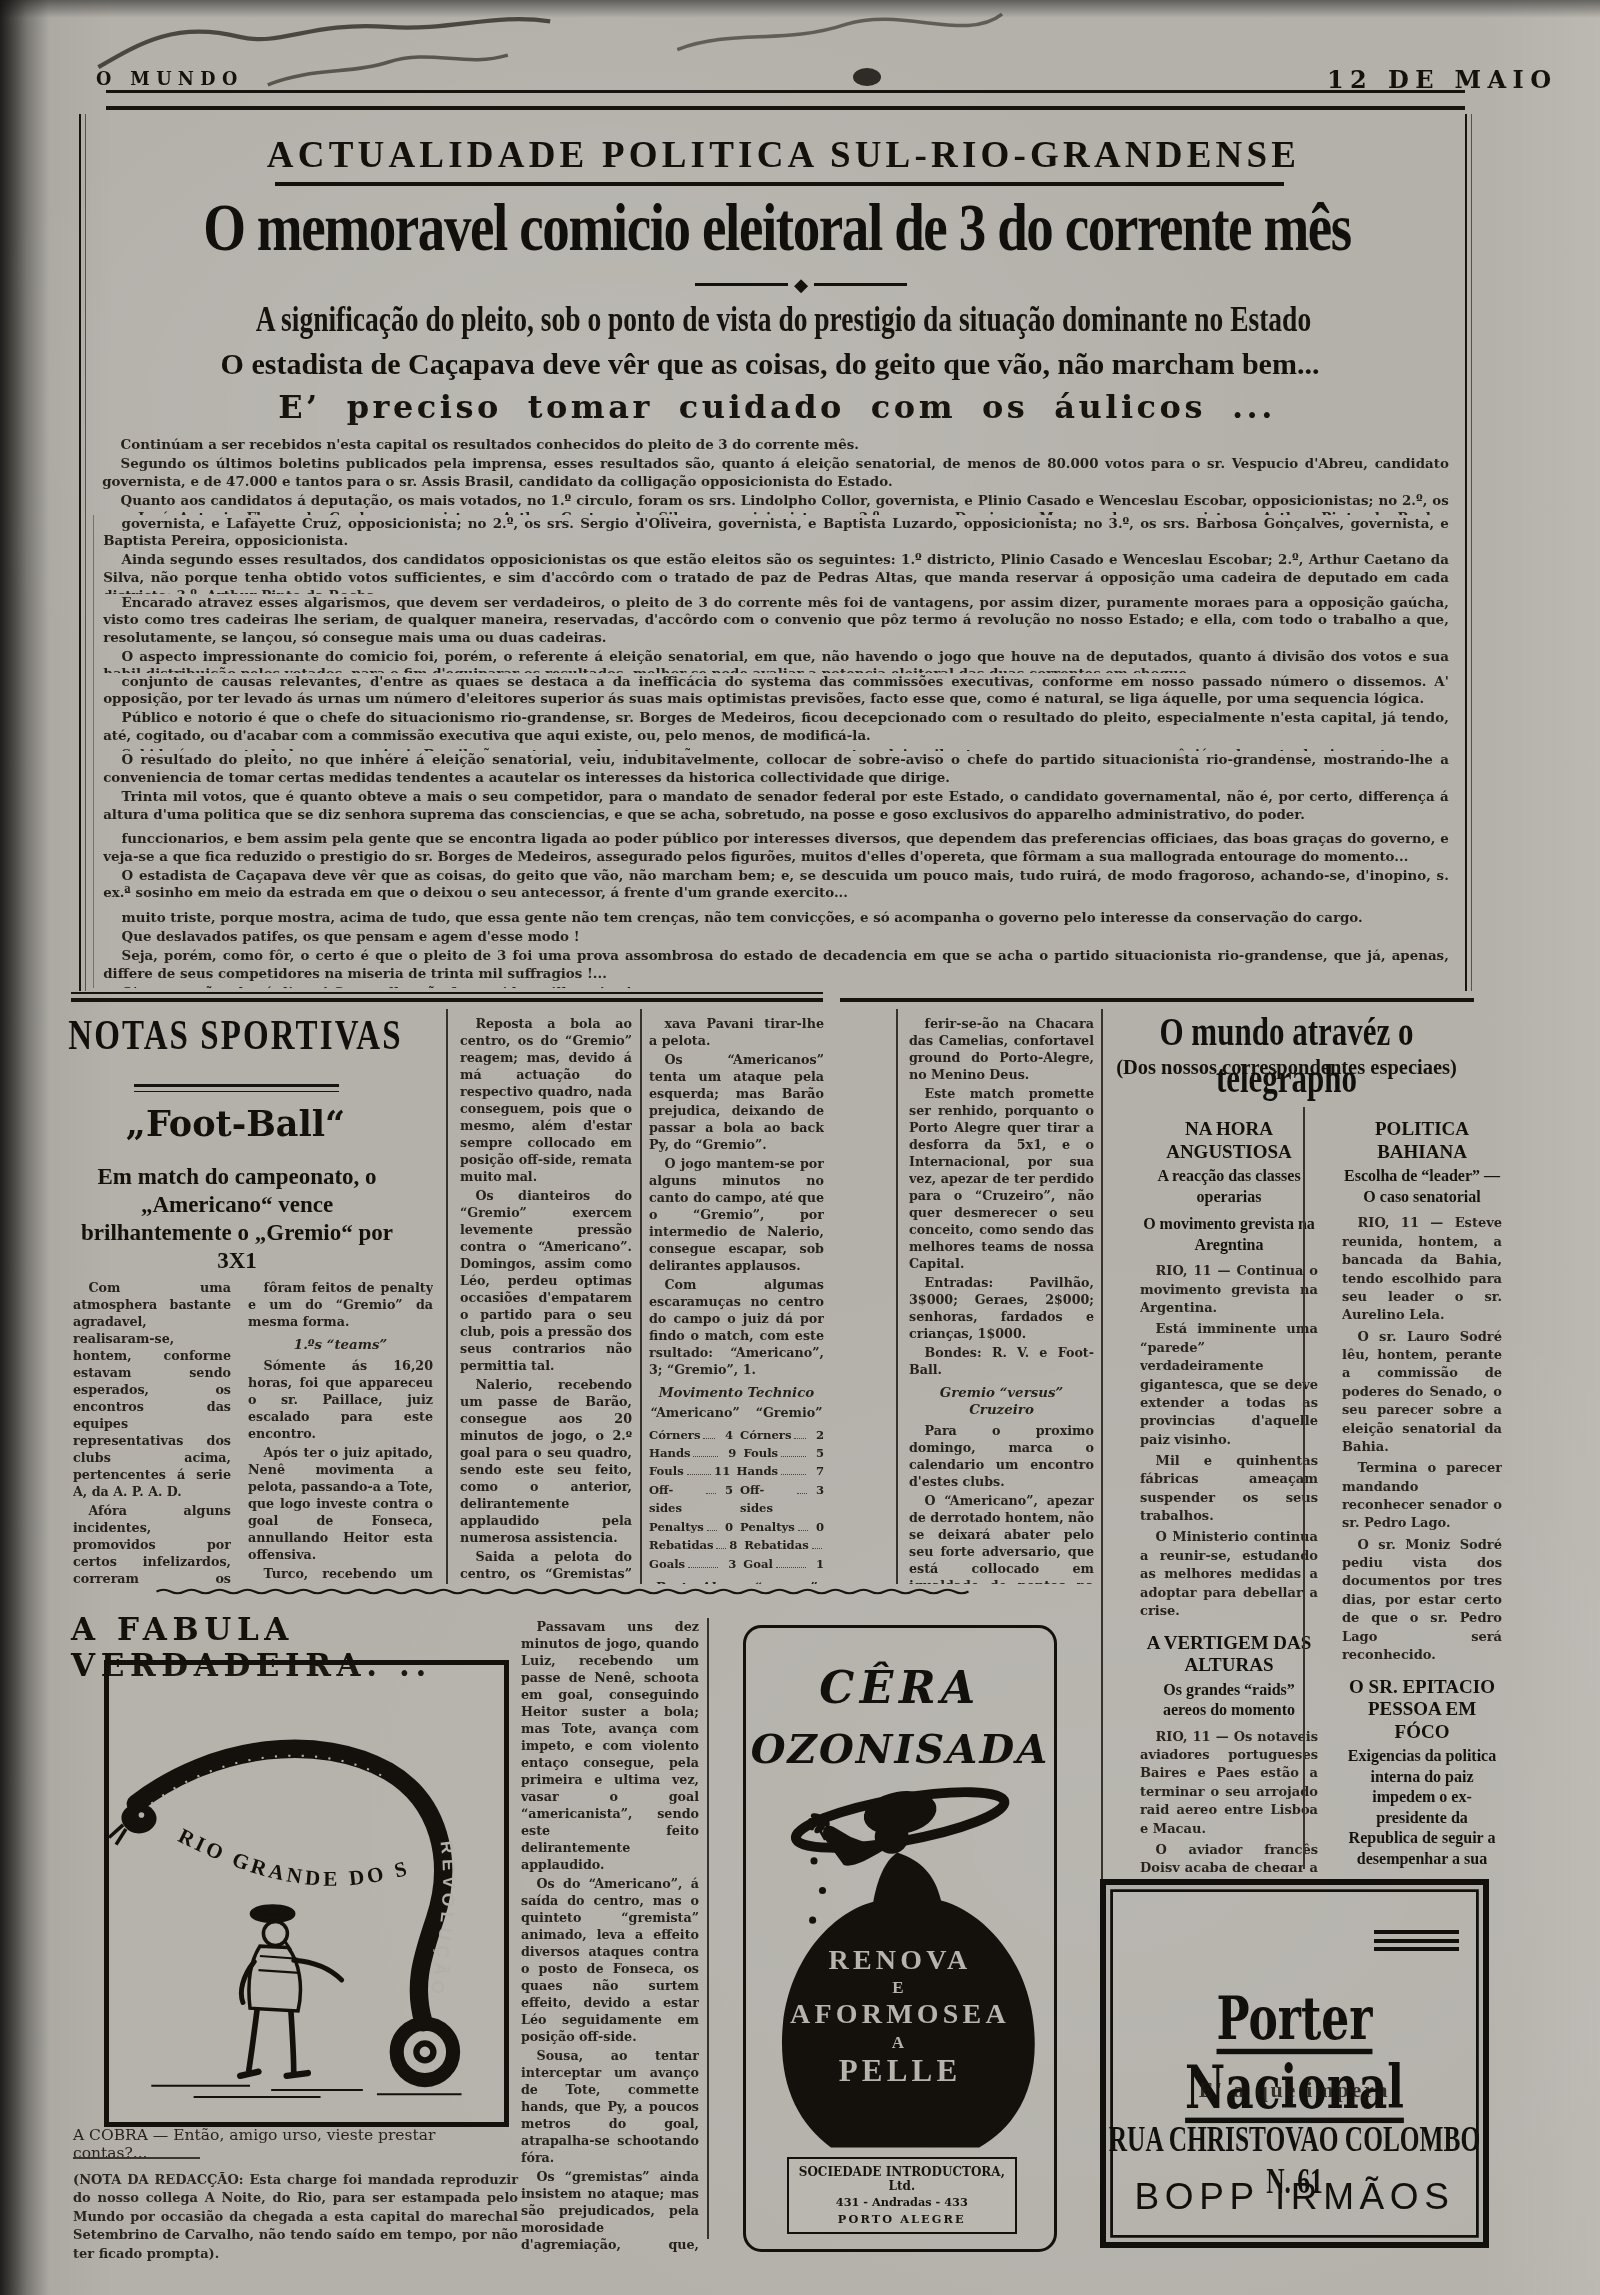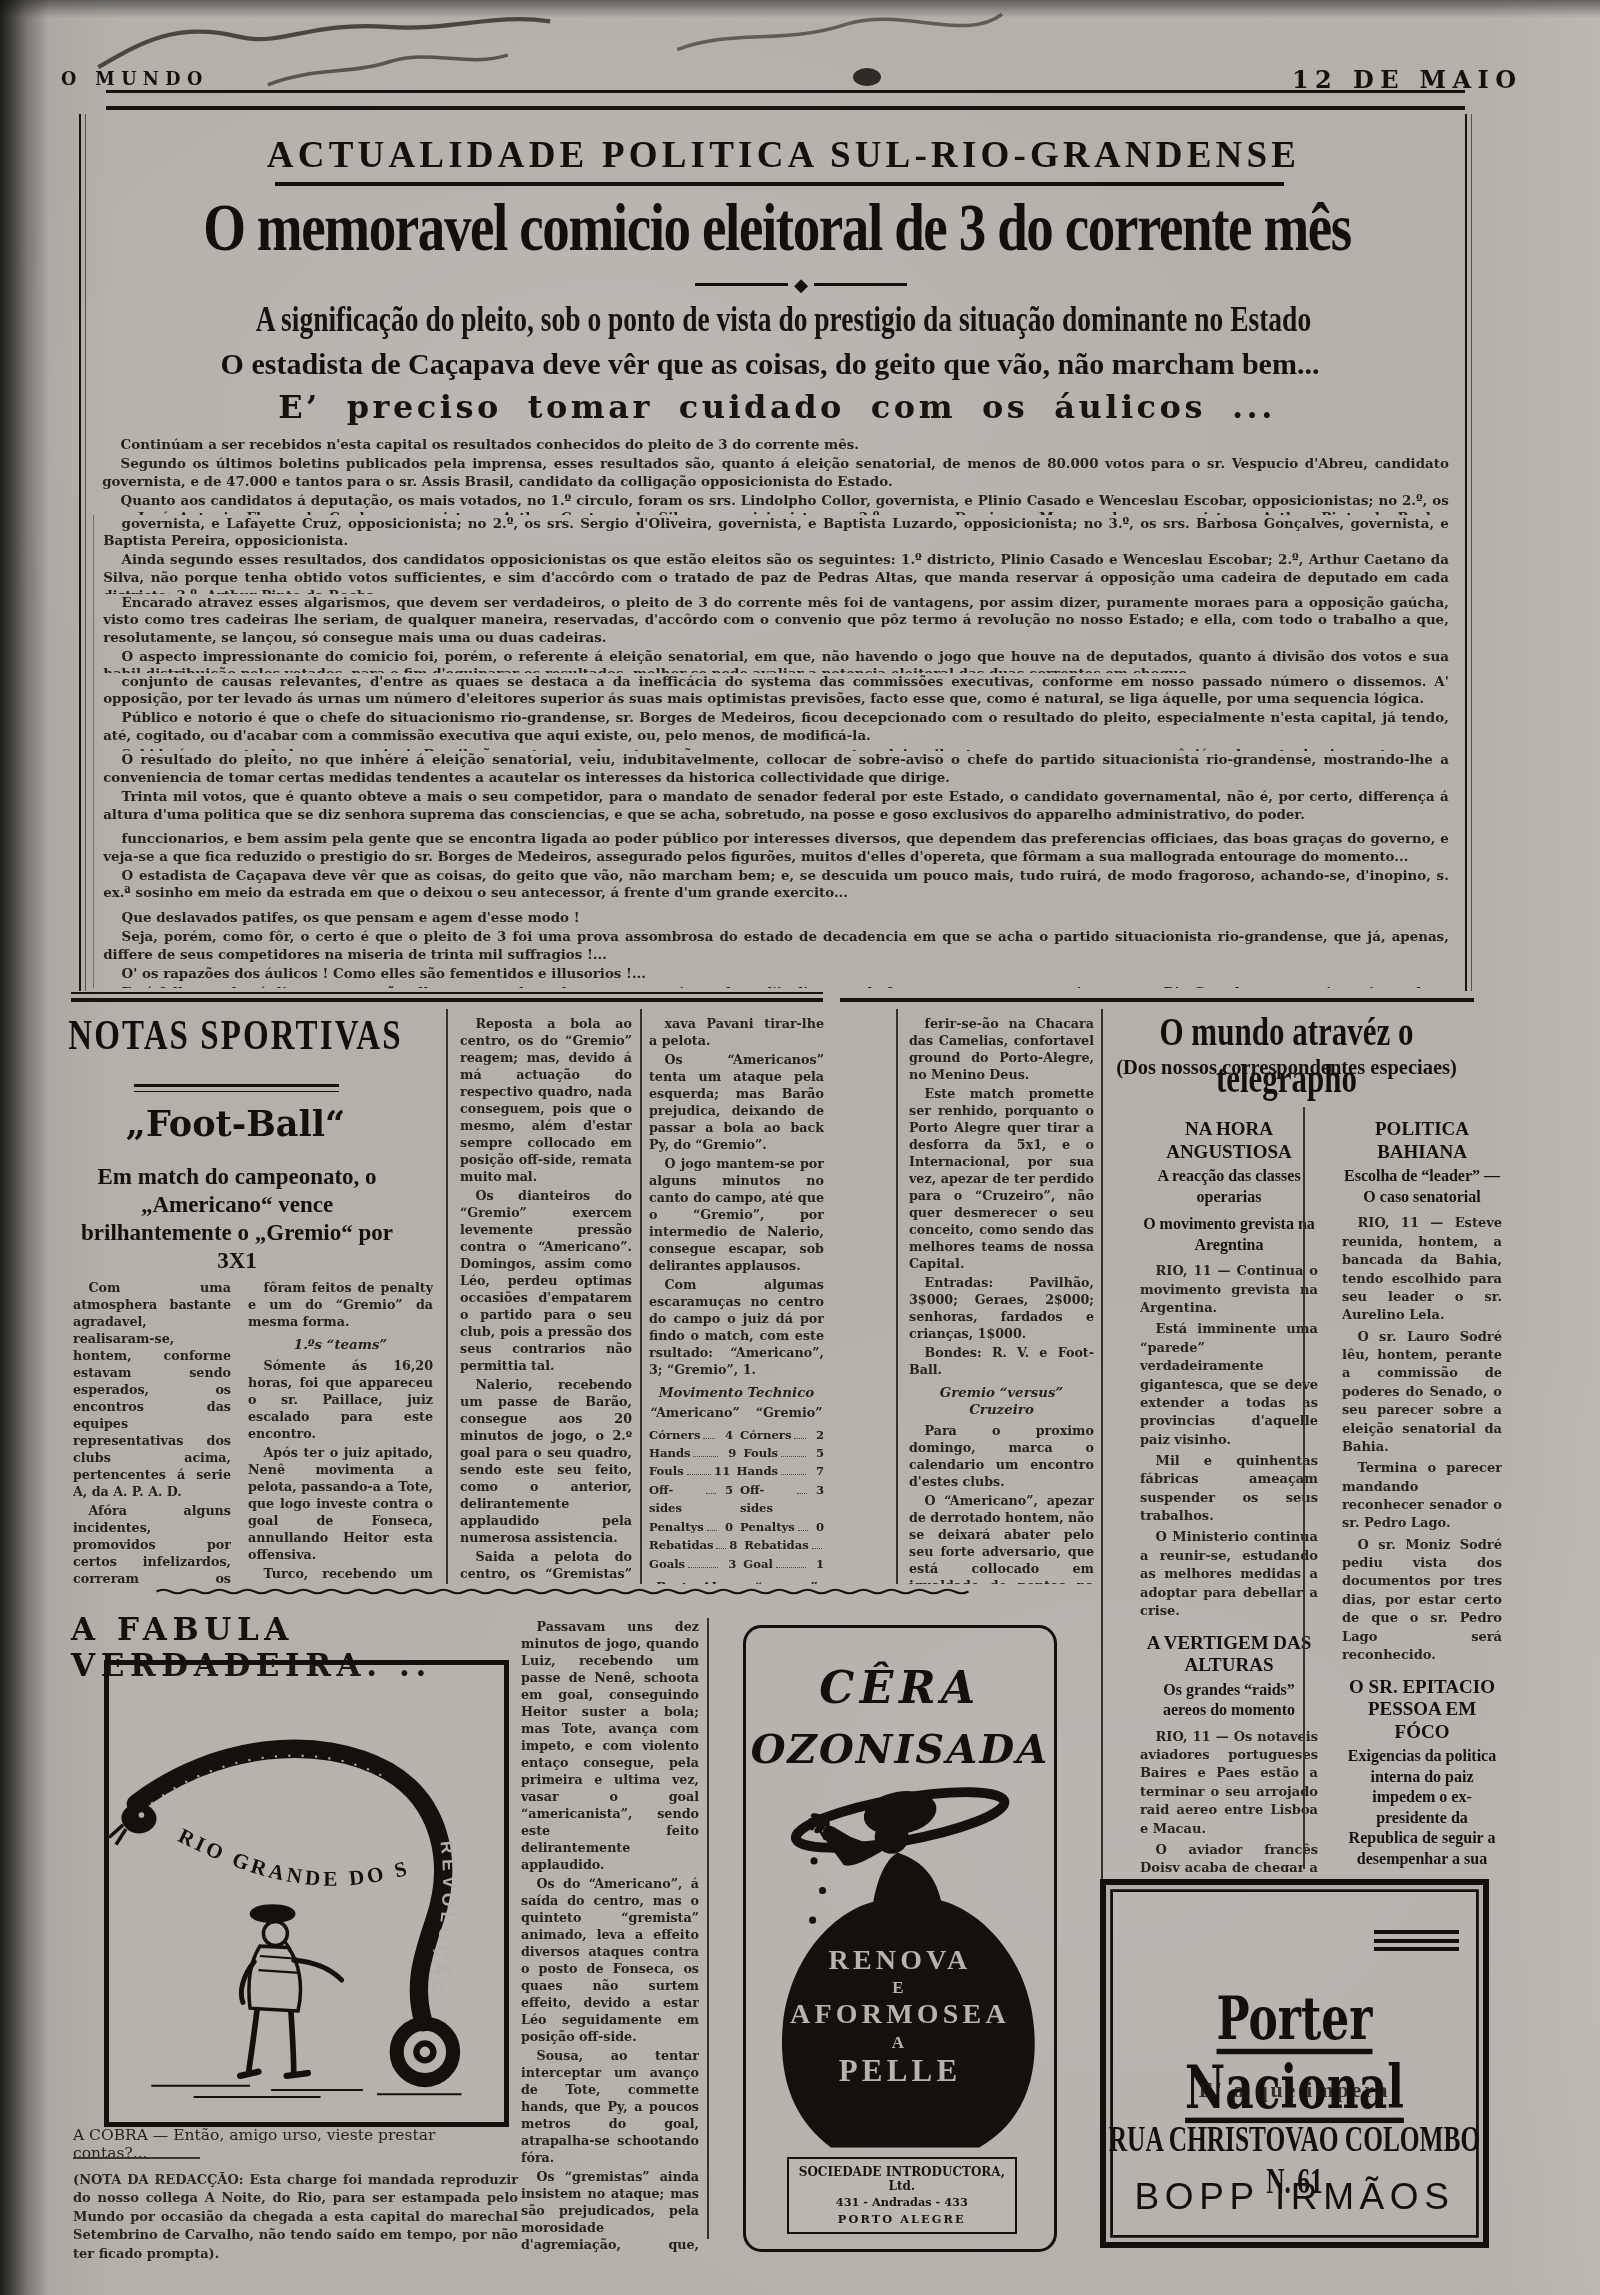--- a/index.html
+++ b/index.html
@@ -13,21 +13,21 @@
   .edge-left{position:absolute;left:0;top:0;width:49px;height:2295px;
     background:linear-gradient(90deg, rgba(10,9,8,.85), rgba(10,9,8,.25) 55%, rgba(0,0,0,0));}
   .edge-top{position:absolute;left:0;top:0;width:1601px;height:18.4px;
     background:linear-gradient(180deg, rgba(15,14,12,.5), rgba(0,0,0,0));}
   .smudge{position:absolute;background:#17140f;border-radius:50%;opacity:.85;}
   .rule{position:absolute;background:#17140f;}
   .vrule{position:absolute;background:#36322b;width:2.1px;}
   .wavy{position:absolute;height:7px;}
 
   
-  .mast{position:absolute;font-weight:bold;letter-spacing:6.4px;font-size:17.6px;color:#15120e;}
+  .mast{position:absolute;font-weight:bold;letter-spacing:6.4px;font-size:17.6px;color:#15120e;margin-left:35px;}
 
   
   .kicker{position:absolute;left:99px;top:133px;width:1369px;text-align:center;
     font-family:"Liberation Serif",serif;font-weight:bold;font-size:37px;letter-spacing:4.2px;color:#14110d;}
   .kicker-under{position:absolute;left:275px;top:182px;width:1009px;height:3.5px;background:#14110d;}
   .headline{position:absolute;left:85px;top:189px;width:1384px;text-align:center;
     font-family:"Liberation Serif",serif;font-weight:bold;font-size:55px;letter-spacing:-1.4px;color:#12100c;
     transform:scaleY(1.22);transform-origin:center top;}
   .orn{position:absolute;left:695px;top:281px;width:212px;display:flex;align-items:center;gap:5.6px;color:#14110d;}
   .orn .bar{flex:1;height:2.1px;background:#14110d;}
@@ -184,20 +184,21 @@
       </div>
     <div class="acol">
         <p>O resultado do pleito, no que inhére á eleição senatorial, veiu, indubitavelmente, collocar de sobre-aviso o chefe do partido situacionista rio-grandense, mostrando-lhe a conveniencia de tomar certas medidas tendentes a acautelar os interesses da historica collectividade que dirige.</p>
         <p>Trinta mil votos, que é quanto obteve a mais o seu competidor, para o mandato de senador federal por este Estado, o candidato governamental, não é, por certo, differença á altura d'uma politica que se diz senhora suprema das consciencias, e que se acha, sobretudo, na posse e goso exclusivos do apparelho administrativo, do poder.</p>
       </div>
     <div class="acol">
         <p>funccionarios, e bem assim pela gente que se encontra ligada ao poder público por interesses diversos, que dependem das preferencias officiaes, das boas graças do governo, e veja-se a que fica reduzido o prestigio do sr. Borges de Medeiros, assegurado pelos figurões, muitos d'elles d'opereta, que fôrmam a sua mallograda entourage do momento...</p>
         <p>O estadista de Caçapava deve vêr que as coisas, do geito que vão, não marcham bem; e, se descuida um pouco mais, tudo ruirá, de modo fragoroso, achando-se, d'inopino, s. ex.ª sosinho em meio da estrada em que o deixou o seu antecessor, á frente d'um grande exercito...</p>
       </div>
     <div class="acol">
+        <p>muito triste, porque mostra, acima de tudo, que essa gente não tem crenças, não tem convicções, e só acompanha o governo pelo interesse da conservação do cargo.</p>
         <p>Que deslavados patifes, os que pensam e agem d'esse modo !</p>
         <p>Seja, porém, como fôr, o certo é que o pleito de 3 foi uma prova assombrosa do estado de decadencia em que se acha o partido situacionista rio-grandense, que já, apenas, differe de seus competidores na miseria de trinta mil suffragios !...</p>
         <p>O' os rapazões dos áulicos ! Como elles são fementidos e illusorios !...</p>
         <p>E só fallamos dos áulicos, porque são elles, como todos sabem, os que se incumbem d'ir dizer ao chefe, — personagem mysteriosa, que o Rio Grande nunca a viu mais gorda..., — que tudo anda ás mil maravilhas, não havendo o menor perigo de fracasso, n'este ou n'aquelle terreno...</p>
       </div>
   </div>
 
   <div class="rule" style="left:71px;top:992px;width:752px;height:2.1px"></div>
   <div class="rule" style="left:71px;top:998px;width:752px;height:4.2px"></div>
   <div class="rule" style="left:840px;top:998px;width:634px;height:4.2px"></div>

